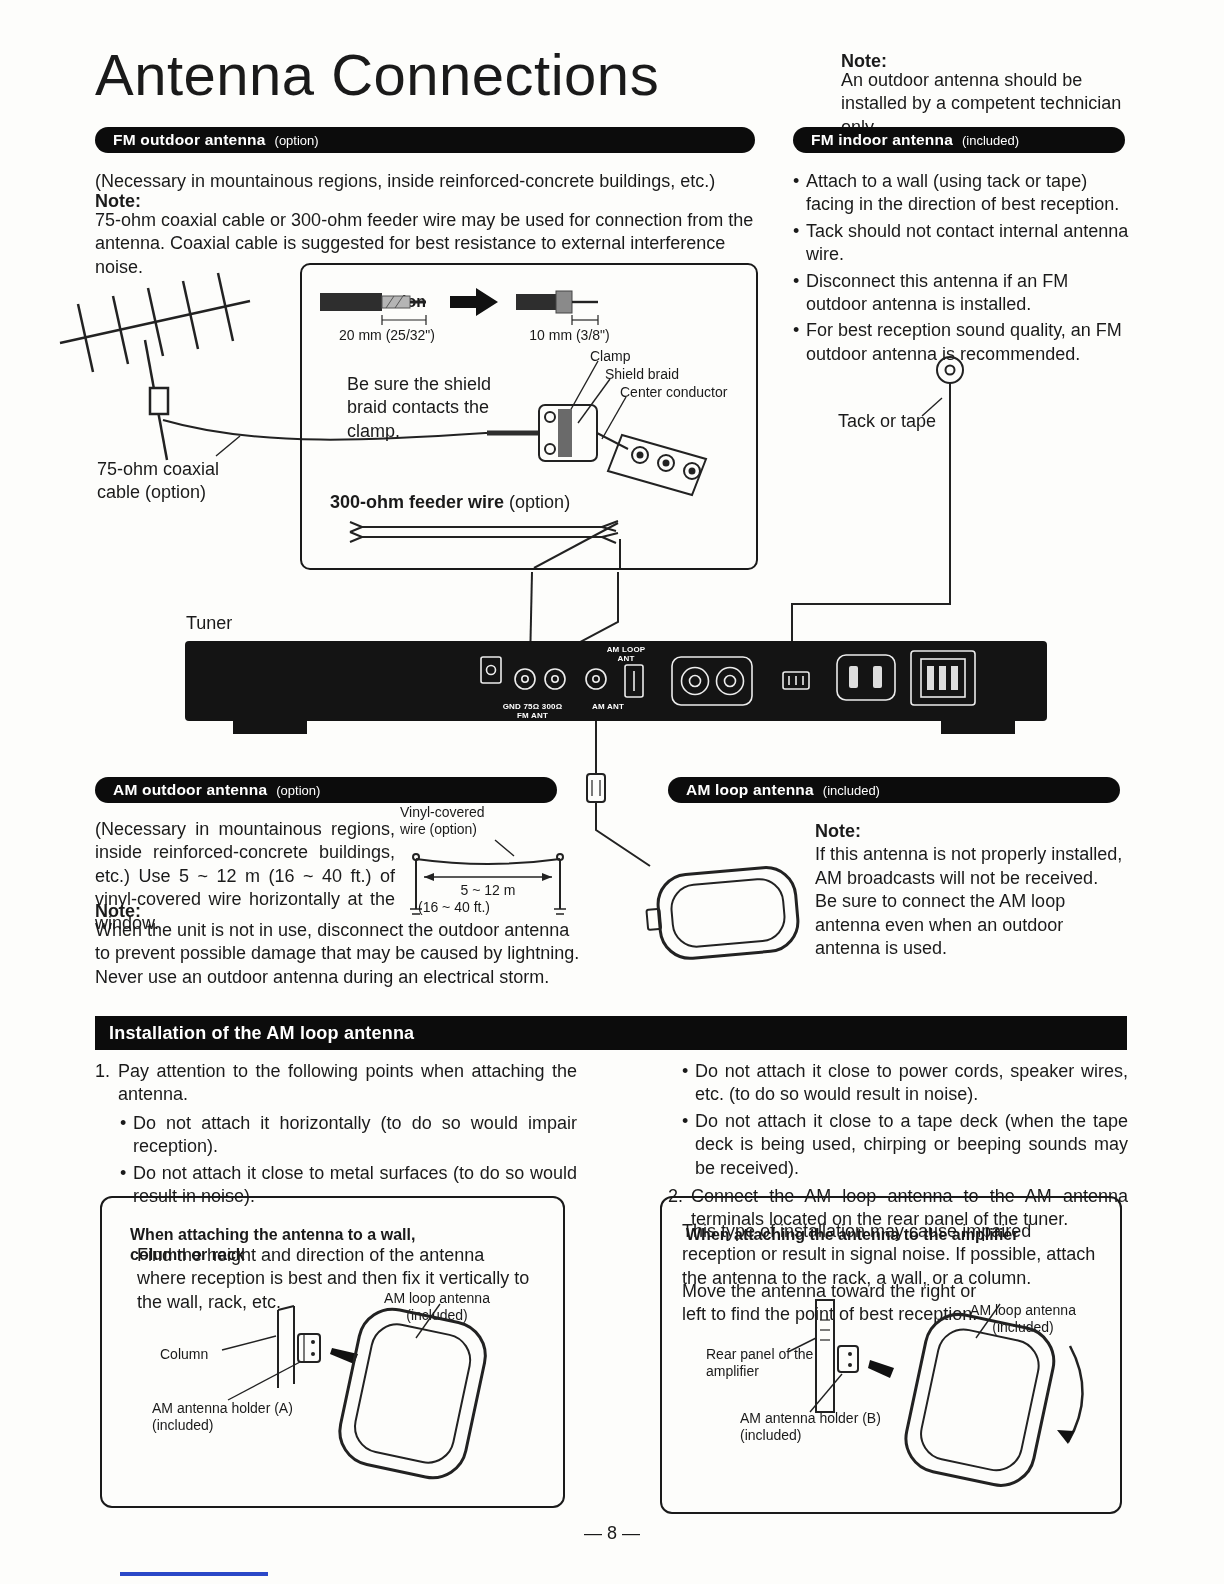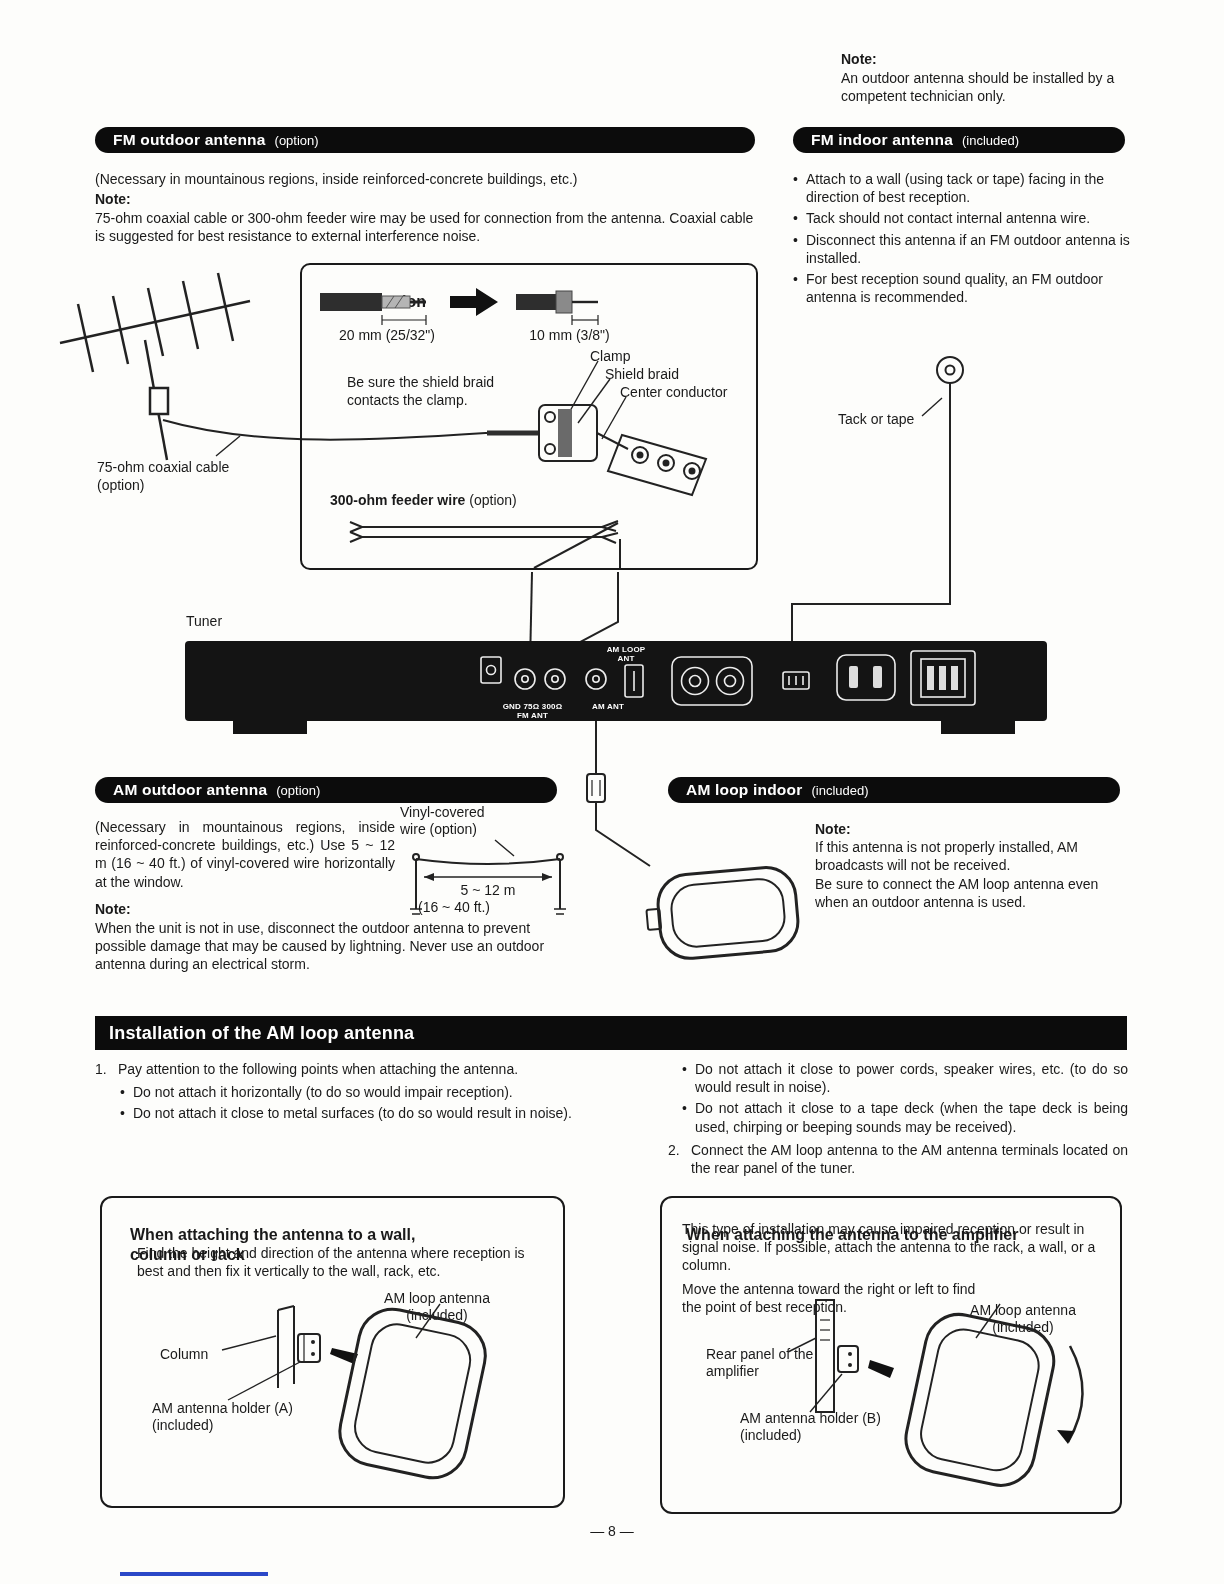--- a/index.html
+++ b/index.html
@@ -1,21 +1,21 @@
 <!DOCTYPE html>
 <html><head>
 <meta charset="utf-8">
 <style>
   * { margin:0; padding:0; box-sizing:border-box; }
   html,body { background:#e9e9e9; }
   body { font-family:"Liberation Sans", sans-serif; color:#1a1a1a; }
   .page { position:relative; width:1224px; height:1584px; background:#fdfdfb; margin:0 auto; overflow:hidden; }
   .abs { position:absolute; }
   .b { font-weight:bold; }
-  .t15 { font-size:14px; line-height:1.3; }
+  .t15 { font-size:18px; line-height:1.3; }
   .just { text-align:justify; }
   .title { font-size:58px; line-height:1.05; letter-spacing:0.5px; }
   .pill { background:#0c0c0c; border-radius:14px; color:#fff; display:flex; align-items:center; gap:9px; padding:0 18px; height:26px; }
   .pill .lab { font-weight:bold; font-size:15.5px; letter-spacing:.2px; white-space:nowrap; }
   .pill .par { font-size:13px; white-space:nowrap; }
   .bullets { list-style:none; }
   .bullets li { position:relative; padding-left:13px; margin-bottom:3px; }
   .bullets li::before { content:"\2022"; position:absolute; left:0; top:0; }
   .numitem { display:flex; gap:7px; }
   .numitem .n { flex:0 0 16px; }
@@ -39,20 +39,21 @@
     <polyline points="950,396 950,604 792,604 792,642"></polyline>
     <polyline points="596,721 596,774"></polyline>
     <rect x="587" y="774" width="18" height="28" rx="3"></rect>
     <line x1="592" y1="780" x2="592" y2="796" stroke-width="1.2"></line>
     <line x1="600" y1="780" x2="600" y2="796" stroke-width="1.2"></line>
     <polyline points="596,802 596,830 650,866"></polyline>
     <line x1="922" y1="416" x2="942" y2="398" stroke-width="1.4"></line>
     <line x1="495" y1="840" x2="514" y2="856" stroke-width="1.4"></line>
   </svg>
 
+  <div class="abs title" style="left:95px;top:45px;width:680px">Antenna Connections</div>
 
   <div class="abs t15 b" style="left:841px;top:50px">Note:</div>
   <div class="abs t15" style="left:841px;top:69px;width:296px">An outdoor antenna should be installed by a competent technician only.</div>
 
   <div class="abs pill" style="left:95px;top:127px;width:660px">
     <span class="lab">FM outdoor antenna</span>
     <span class="par">(option)</span>
   </div>
   <div class="abs pill" style="left:793px;top:127px;width:332px">
     <span class="lab">FM indoor antenna</span>
@@ -193,21 +194,21 @@
   <span class="wlabel" style="left:470px;top:702px;width:125px">GND 75Ω 300Ω</span>
   <span class="wlabel" style="left:470px;top:711px;width:125px">FM ANT</span>
   <span class="wlabel" style="left:578px;top:702px;width:60px">AM ANT</span>
   <span class="wlabel" style="left:598px;top:645px;width:56px">AM LOOP ANT</span>
 
   <div class="abs pill" style="left:95px;top:777px;width:462px">
     <span class="lab">AM outdoor antenna</span>
     <span class="par">(option)</span>
   </div>
   <div class="abs pill" style="left:668px;top:777px;width:452px">
-    <span class="lab">AM loop indoor</span>
+    <span class="lab">AM loop antenna</span>
     <span class="par">(included)</span>
   </div>
 
   <div class="abs t15 just" style="left:95px;top:818px;width:300px">(Necessary in mountainous regions, inside reinforced-concrete buildings, etc.) Use 5 ~ 12 m (16 ~ 40 ft.) of vinyl-covered wire horizontally at the window.</div>
   <div class="abs t15 b" style="left:95px;top:900px">Note:</div>
   <div class="abs t15" style="left:95px;top:919px;width:490px">When the unit is not in use, disconnect the outdoor antenna to prevent possible damage that may be caused by lightning. Never use an outdoor antenna during an electrical storm.</div>
 
   <div class="abs diag-label" style="left:400px;top:804px;width:112px">Vinyl-covered wire (option)</div>
 
   <svg class="abs" style="left:398px;top:845px" width="180" height="80" viewBox="0 0 180 80" fill="none" stroke="#222" stroke-width="2">

